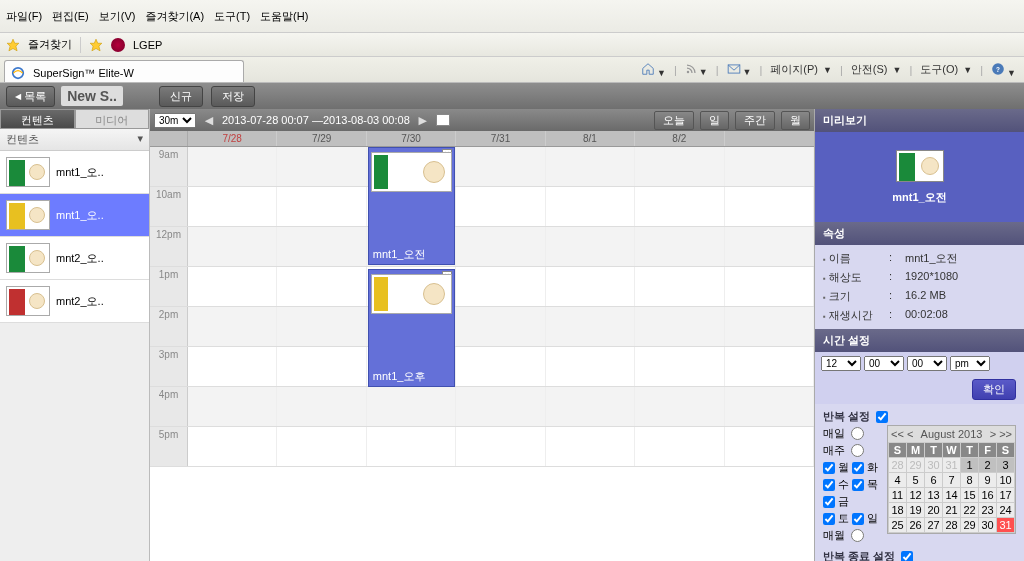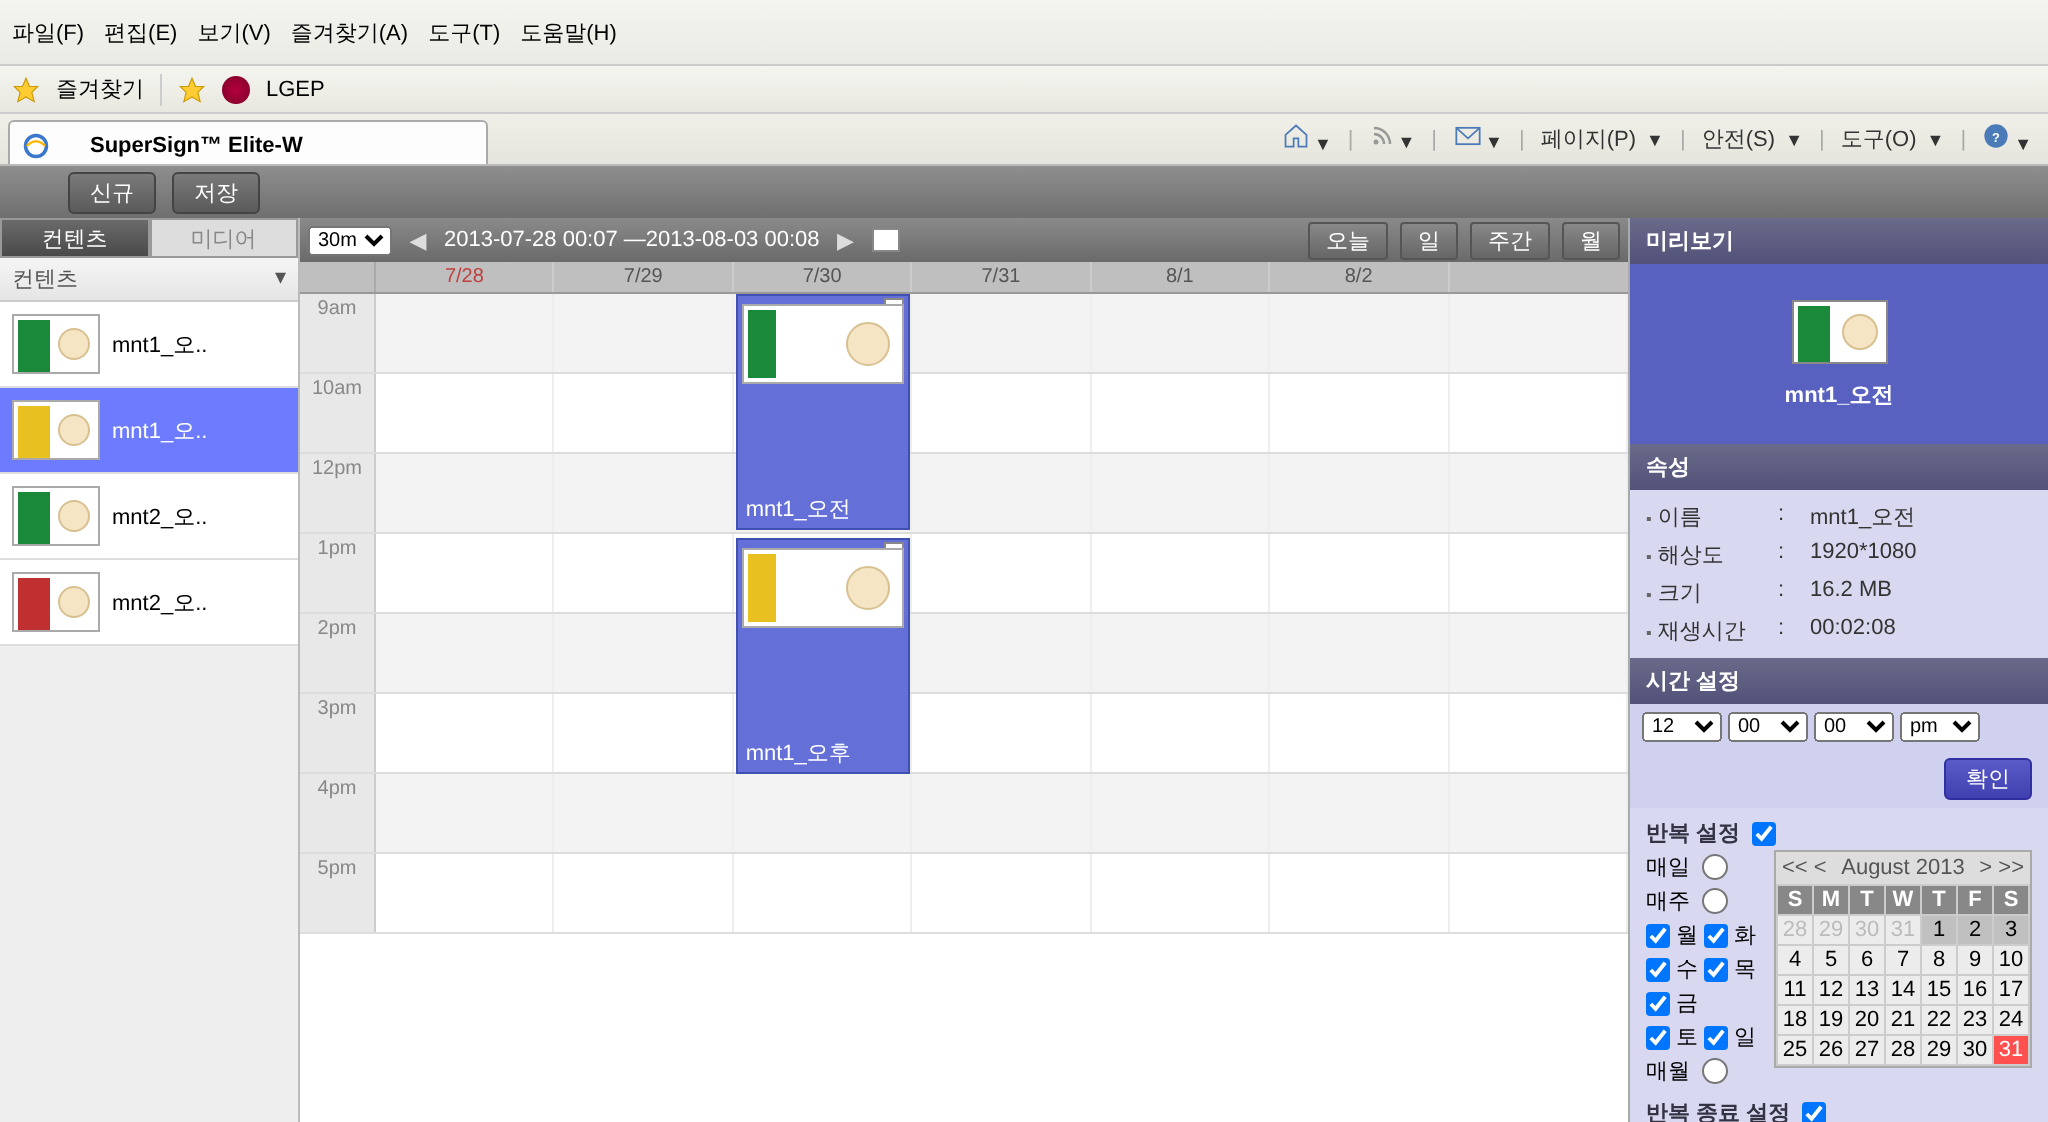--- a/index.html
+++ b/index.html
@@ -7,21 +7,21 @@
 
 .menu-bar { height: 33px; background: linear-gradient(#f5f5f0, #ebebe5); border-bottom: 1px solid #ccc; display: flex; align-items: center; padding: 0 6px; gap: 10px; }
 .menu-bar span { cursor: pointer; }
 
 .bookmark-bar { height: 24px; background: linear-gradient(#f5f5f0, #e8e8e0); border-bottom: 1px solid #ccc; display: flex; align-items: center; padding: 0 6px; gap: 8px; }
 .fav-star { width: 14px; height: 14px; display: inline-block; }
 .sep { width: 1px; height: 16px; background: #ccc; }
 .lg-icon { width: 14px; height: 14px; border-radius: 50%; background: radial-gradient(circle, #b5003c, #7a0029); display: inline-block; }
 
 .tab-row { height: 26px; background: linear-gradient(#f0f0e8, #e5e5dd); border-bottom: 1px solid #bbb; display: flex; align-items: flex-end; }
-.tab-active { height: 22px; background: #fdfdfd; border: 1px solid #aaa; border-bottom: none; border-radius: 3px 3px 0 0; padding: 3px 10px 0 6px; display: flex; align-items: center; gap: 20px; margin-left: 4px; min-width: 240px; font-weight: bold; }
+.tab-active { height: 22px; background: #fdfdfd; border: 1px solid #aaa; border-bottom: none; border-radius: 3px 3px 0 0; padding: 3px 10px 0 6px; display: flex; align-items: center; gap: 8px; margin-left: 4px; min-width: 240px; }
 .ie-icon { width: 14px; height: 14px; display: inline-block; }
 .tab-row .right-tools { margin-left: auto; display: flex; align-items: center; gap: 8px; padding-right: 8px; height: 100%; color: #333; }
 .tool-sep { color: #aaa; }
 .drop { font-size: 9px; margin-left: 2px; }
 
 .app-bar { height: 26px; background: linear-gradient(#8e8e8e, #6f6f6f); display: flex; align-items: center; padding: 0 6px; gap: 8px; color: #fff; }
 .btn-dark { background: linear-gradient(#7a7a7a, #5a5a5a); border: 1px solid #444; color: #fff; padding: 2px 10px; border-radius: 3px; font-size: 11px; }
 .title-newS { font-size: 14px; font-weight: bold; color: #555; background: #ddd; padding: 2px 6px; border-radius: 2px; margin-left: 2px; }
 .app-bar .title-wrap { display:flex; align-items:center; gap:4px; }
 .list-btn { background: linear-gradient(#7a7a7a,#5a5a5a); border:1px solid #444; color:#fff; padding:2px 8px; border-radius:3px; display:flex; align-items:center; gap:3px;}
@@ -164,20 +164,24 @@
     <span><span>도구(O)</span> <span class="drop">▼</span></span>
     <span class="tool-sep">|</span>
     <span><svg width="14" height="14" viewBox="0 0 24 24">
           <circle cx="12" cy="12" r="10" fill="#4a7ab8"></circle>
           <text x="12" y="17" text-anchor="middle" fill="#fff" font-size="14" font-weight="bold">?</text>
         </svg><span class="drop">▼</span></span>
   </div>
 </div>
 
 <div class="app-bar">
+  <div class="title-wrap">
+    <div class="list-btn">목록</div>
+    <div class="title-newS">New S..</div>
+  </div>
   <div style="width:20px;"></div>
   <button class="btn-dark">신규</button>
   <button class="btn-dark">저장</button>
 </div>
 
 <div class="work">
 
   <div class="left-panel">
     <div class="left-tabs">
       <div class="active">컨텐츠</div>

